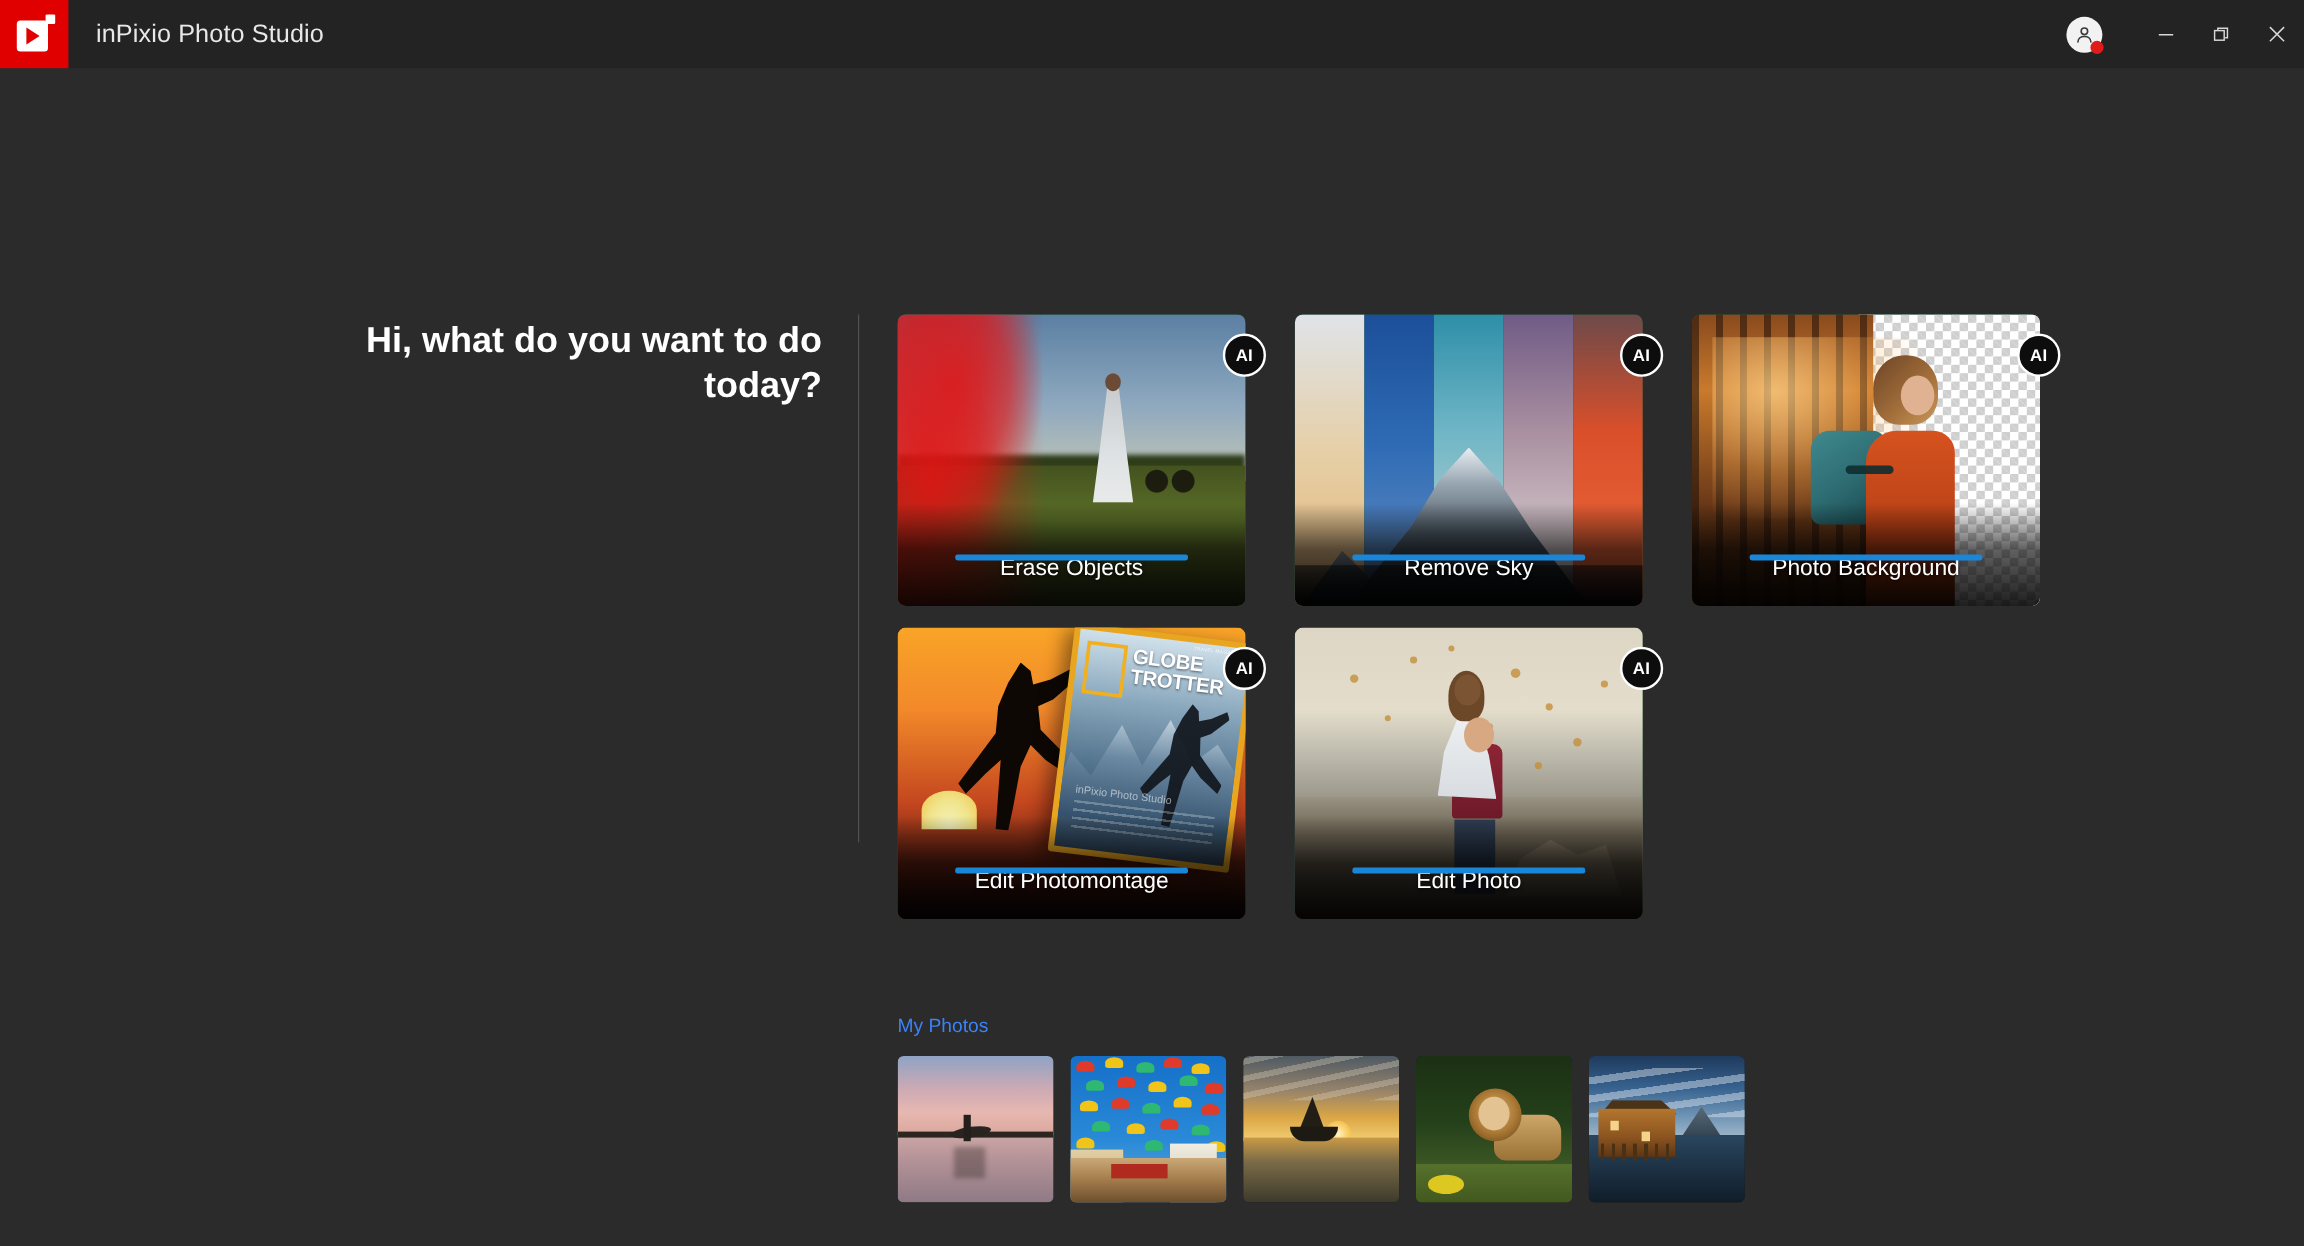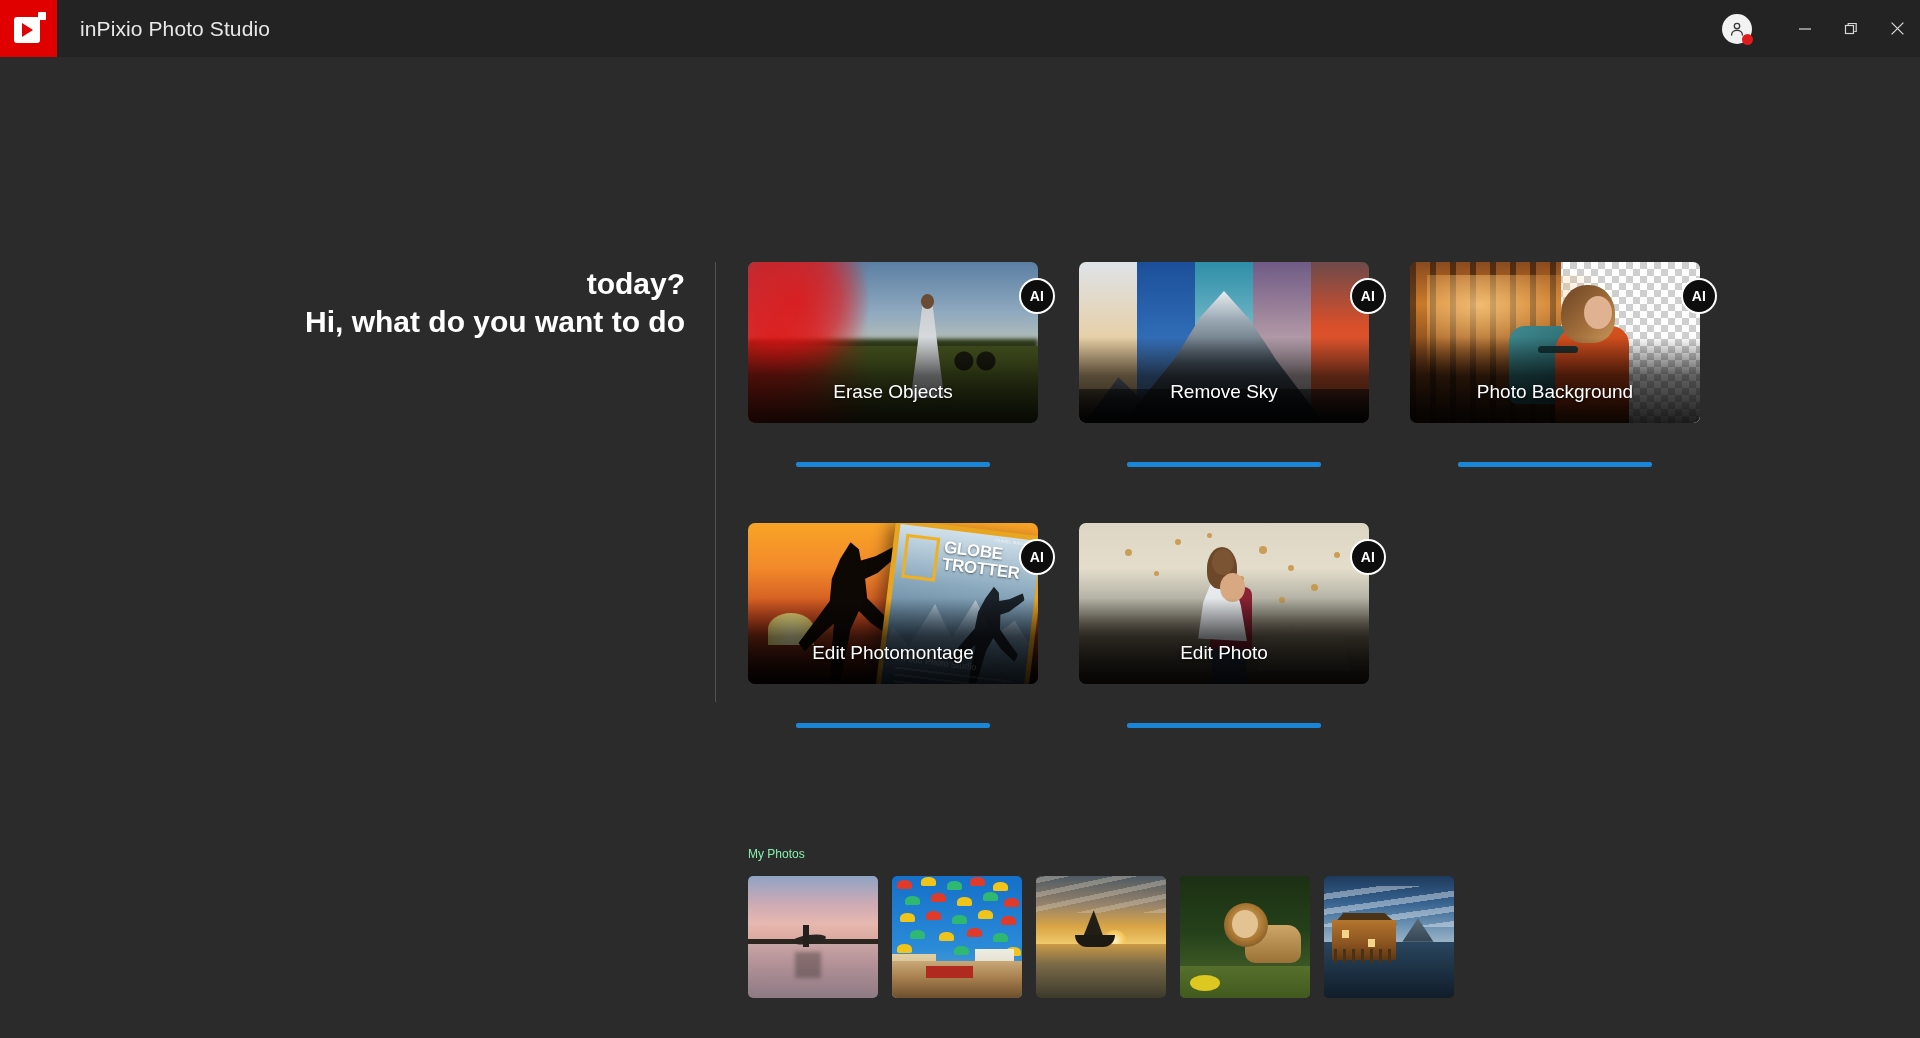--- a/index.html
+++ b/index.html
@@ -146,21 +146,21 @@
   .card {
     position: relative;
     width: 290px;
     height: 205px;
     cursor: default;
   }
 
   .card-thumb {
     position: relative;
     width: 290px;
-    height: 161px;
+    height: 243px;
     border-radius: 7px;
     overflow: hidden;
     background: #14532d;
   }
 
   .card-scene { position: absolute; inset: 0; }
 
   .card-shade {
     position: absolute;
     left: 0; right: 0; bottom: 0;
@@ -455,22 +455,22 @@
     background: rgba(196,142,58,0.80);
   }
 
   
   .photos-section {
     position: absolute;
     left: 748px;
     top: 790px;
   }
   .photos-title {
-    color: #86efac;
-    font-size: 12px;
+    color: #3b82f6;
+    font-size: 16px;
     margin-bottom: 15px;
   }
   .photo-strip {
     display: flex;
     gap: 14px;
   }
   .photo-thumb {
     width: 130px;
     height: 122px;
     border-radius: 5px;
@@ -668,22 +668,22 @@
         <line x1="13.4" y1="1.6" x2="1.6" y2="13.4" stroke="#d8d8d8" stroke-width="1.25"></line>
       </svg>
     </div>
 
   </div>
 </div>
 
 <div class="main">
 
   <div class="greeting">
+    <div>Hi, what do you want to do</div>
     <div>today?</div>
-    <div>Hi, what do you want to do</div>
   </div>
 
   <div class="divider"></div>
 
   <div class="card-grid">
 
     <div class="card-row">
 
       <div class="card">
         <div class="card-thumb">

